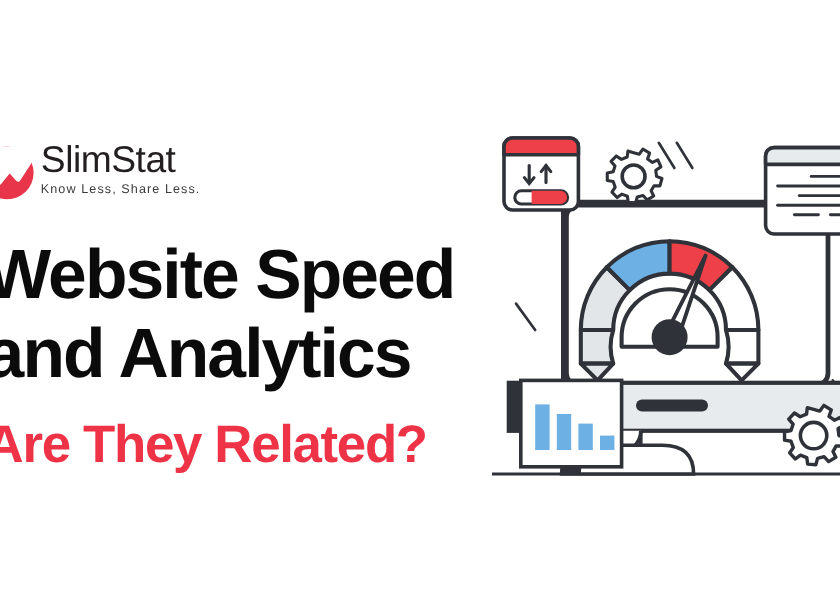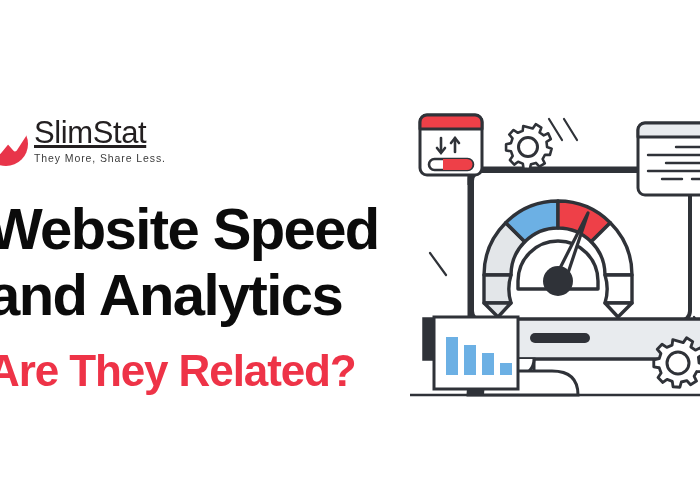--- a/index.html
+++ b/index.html
@@ -11,21 +11,21 @@
     position:relative;
   }
   #stage{position:absolute;left:0;top:0;width:700px;height:500px;overflow:hidden;background:#fff;}
 
   
   #brand{position:absolute;left:-18px;top:118px;width:260px;height:56px;}
   #brand-mark{position:absolute;left:0;top:2px;width:48px;height:48px;}
   #brand-text{position:absolute;left:52px;top:-2px;}
   #brand-name{
     font-size:31px;line-height:34px;font-weight:400;color:#231f20;
-    letter-spacing:-0.4px;white-space:nowrap;text-decoration:underline;
+    letter-spacing:-0.4px;white-space:nowrap;
   }
   #brand-tagline{
     font-size:10.5px;line-height:14px;color:#3b3b3b;
     letter-spacing:0.9px;white-space:nowrap;margin-top:1px;
   }
 
   
   #headline{
     position:absolute;left:-12px;top:196px;width:520px;
     font-size:58px;line-height:66px;font-weight:700;color:#0b0b0b;
@@ -50,21 +50,21 @@
   <div id="brand">
     <div id="brand-mark">
       <svg width="48" height="48" viewBox="0 0 48 48" aria-hidden="true">
         <path d="M24 2 A22 22 0 0 1 24 46 A22 22 0 0 1 24 2 Z" fill="#e8354a"></path>
         <path d="M6 15 L17 30 L26 19 L33 27 L42 12 L42 2 L6 2 Z" fill="#ffffff"></path>
         <path d="M5 16 L17 32 L26 21 L33 29 L44 12" fill="none" stroke="#ffffff" stroke-width="4.6" stroke-linecap="round" stroke-linejoin="round"></path>
       </svg>
     </div>
     <div id="brand-text">
       <div id="brand-name">SlimStat</div>
-      <div id="brand-tagline">They More, Share Less.</div>
+      <div id="brand-tagline">Know Less, Share Less.</div>
     </div>
   </div>
 
   <div id="headline">
     <span class="hl-line">Website Speed</span>
     <span class="hl-line">and Analytics</span>
   </div>
 
   <div id="subhead">Are They Related?</div>
 

